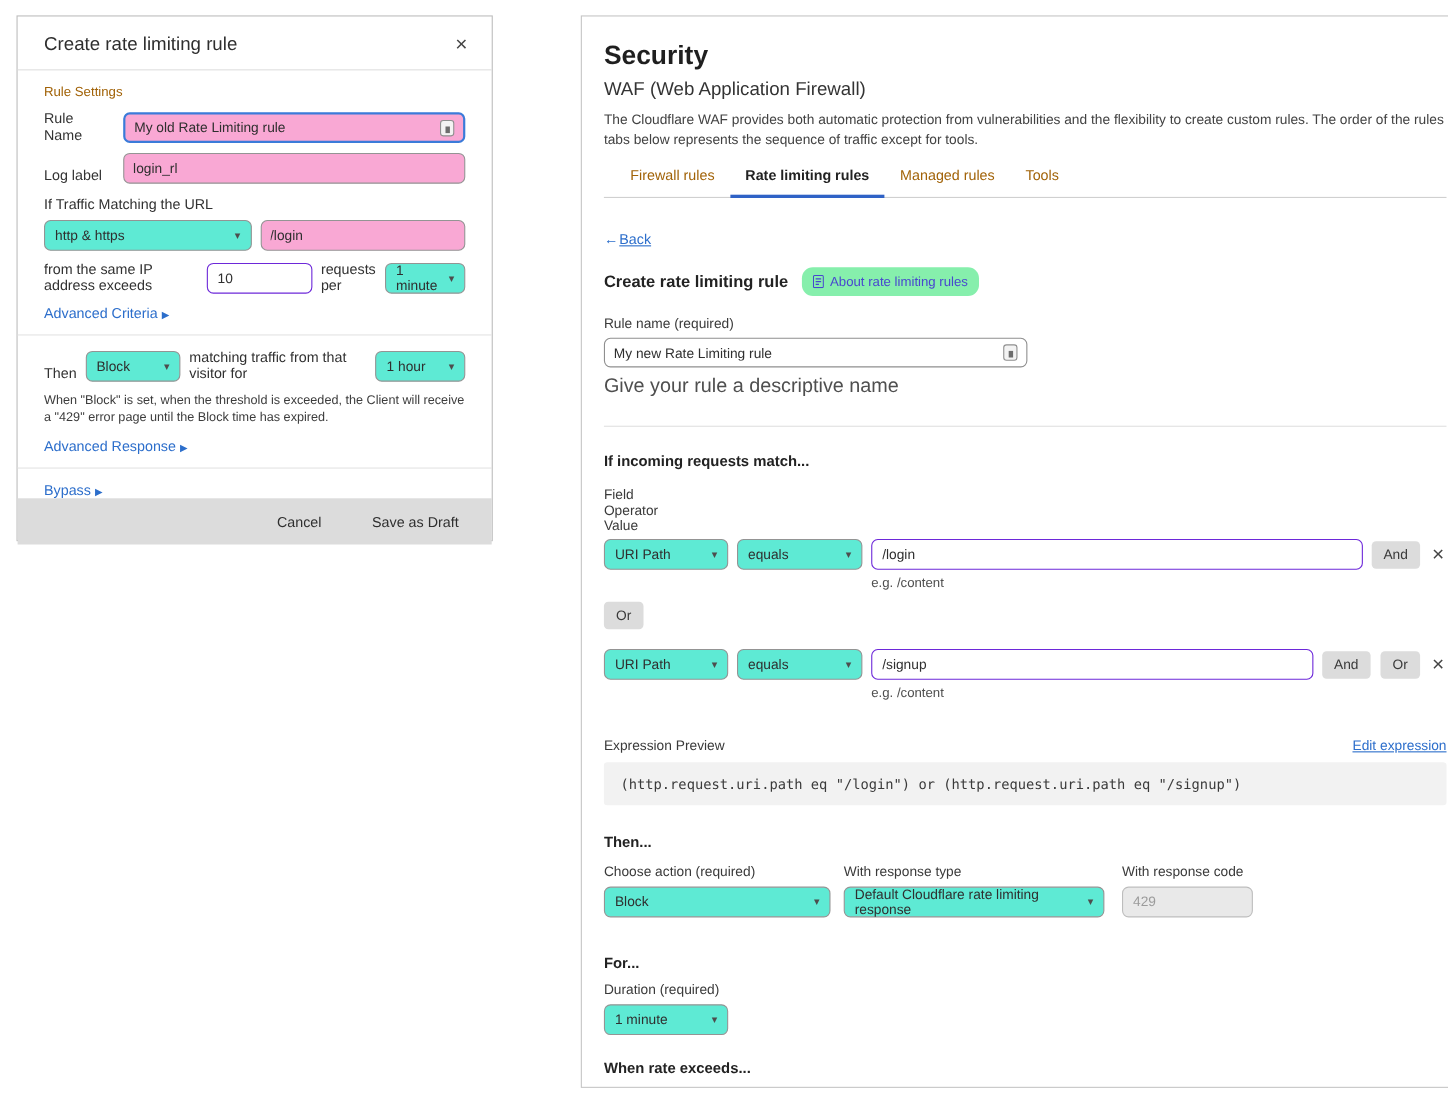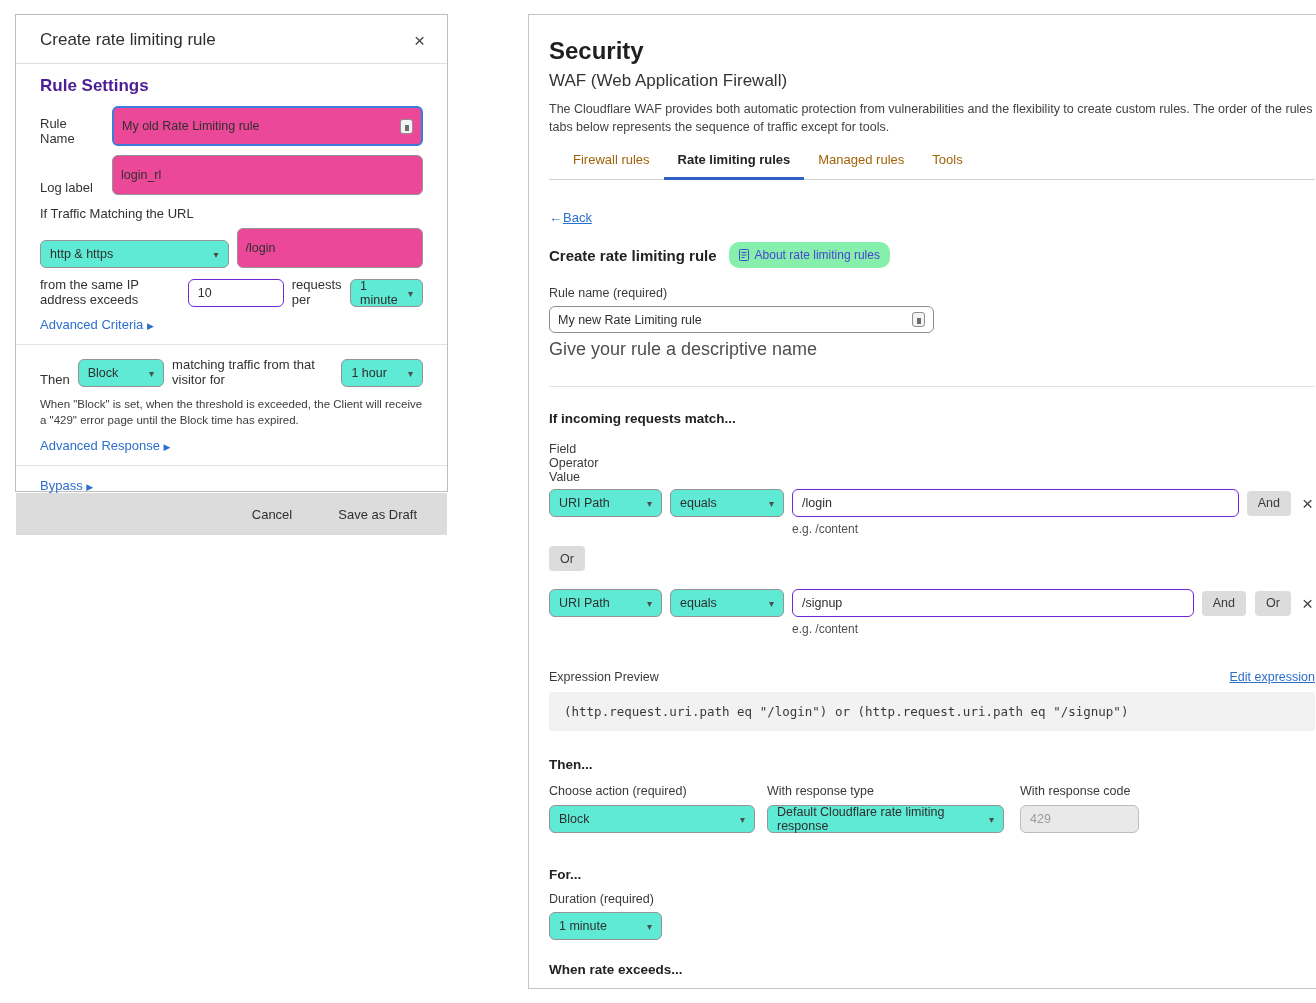--- a/index.html
+++ b/index.html
@@ -28,25 +28,25 @@
   .inputicon i { display:block; width:4px; height:6px; background:#6d6d6d; margin-bottom:2px; }
   .hr { border:none; border-top:1px solid #e0e0e0; }
 
   
   .modal { position:absolute; left:15px; top:14px; width:433px; height:478px;
     background:#fff; border:1px solid #bdbdbd; display:flex; flex-direction:column; }
   .modal-header { display:flex; align-items:center; justify-content:space-between;
     padding:15px 20px 13px 24px; border-bottom:1px solid #dedede; }
   .modal-title { font-size:17px; color:#2e2e2e; }
   .modal-body { flex:1; padding:12px 24px 0; font-size:13px; }
-  .m-sec { font-weight:700; font-size:17px; color:#4c1d95; }
+  .m-sec { font-weight:400; font-size:12px; color:#a16207; }
   .m-row { display:flex; align-items:flex-end; gap:8px; }
   .m-label { width:64px; flex:0 0 auto; font-size:13px; color:#333; }
   .m-input-wrap { flex:1; display:flex; align-items:center; gap:6px;
-    border:1px solid #949494; border-radius:6px; height:40px; padding:0 8px; background:#ec4899; }
+    border:1px solid #949494; border-radius:6px; height:28px; padding:0 8px; background:#f9a8d4; }
   .m-input-wrap.focused { border:2px solid #3b7bd9; }
   .m-input-wrap input { border:none; outline:none; flex:1; font-size:12.5px;
     color:#2f2f2f; font-family:"Liberation Sans", sans-serif; background:transparent; }
   .m-hr { border:none; border-top:1px solid #e3e3e3; margin:12px -24px; }
   .m-note { font-size:11.5px; color:#3c3c3c; line-height:1.4; margin-top:9px; }
   .modal-footer { height:42px; background:#dcdcdc; display:flex; align-items:center;
     justify-content:flex-end; gap:46px; padding:0 30px; flex:0 0 auto; }
   .footer-btn { background:none; border:none; font-size:13px; color:#2f2f2f;
     cursor:pointer; font-family:"Liberation Sans", sans-serif; }
 

